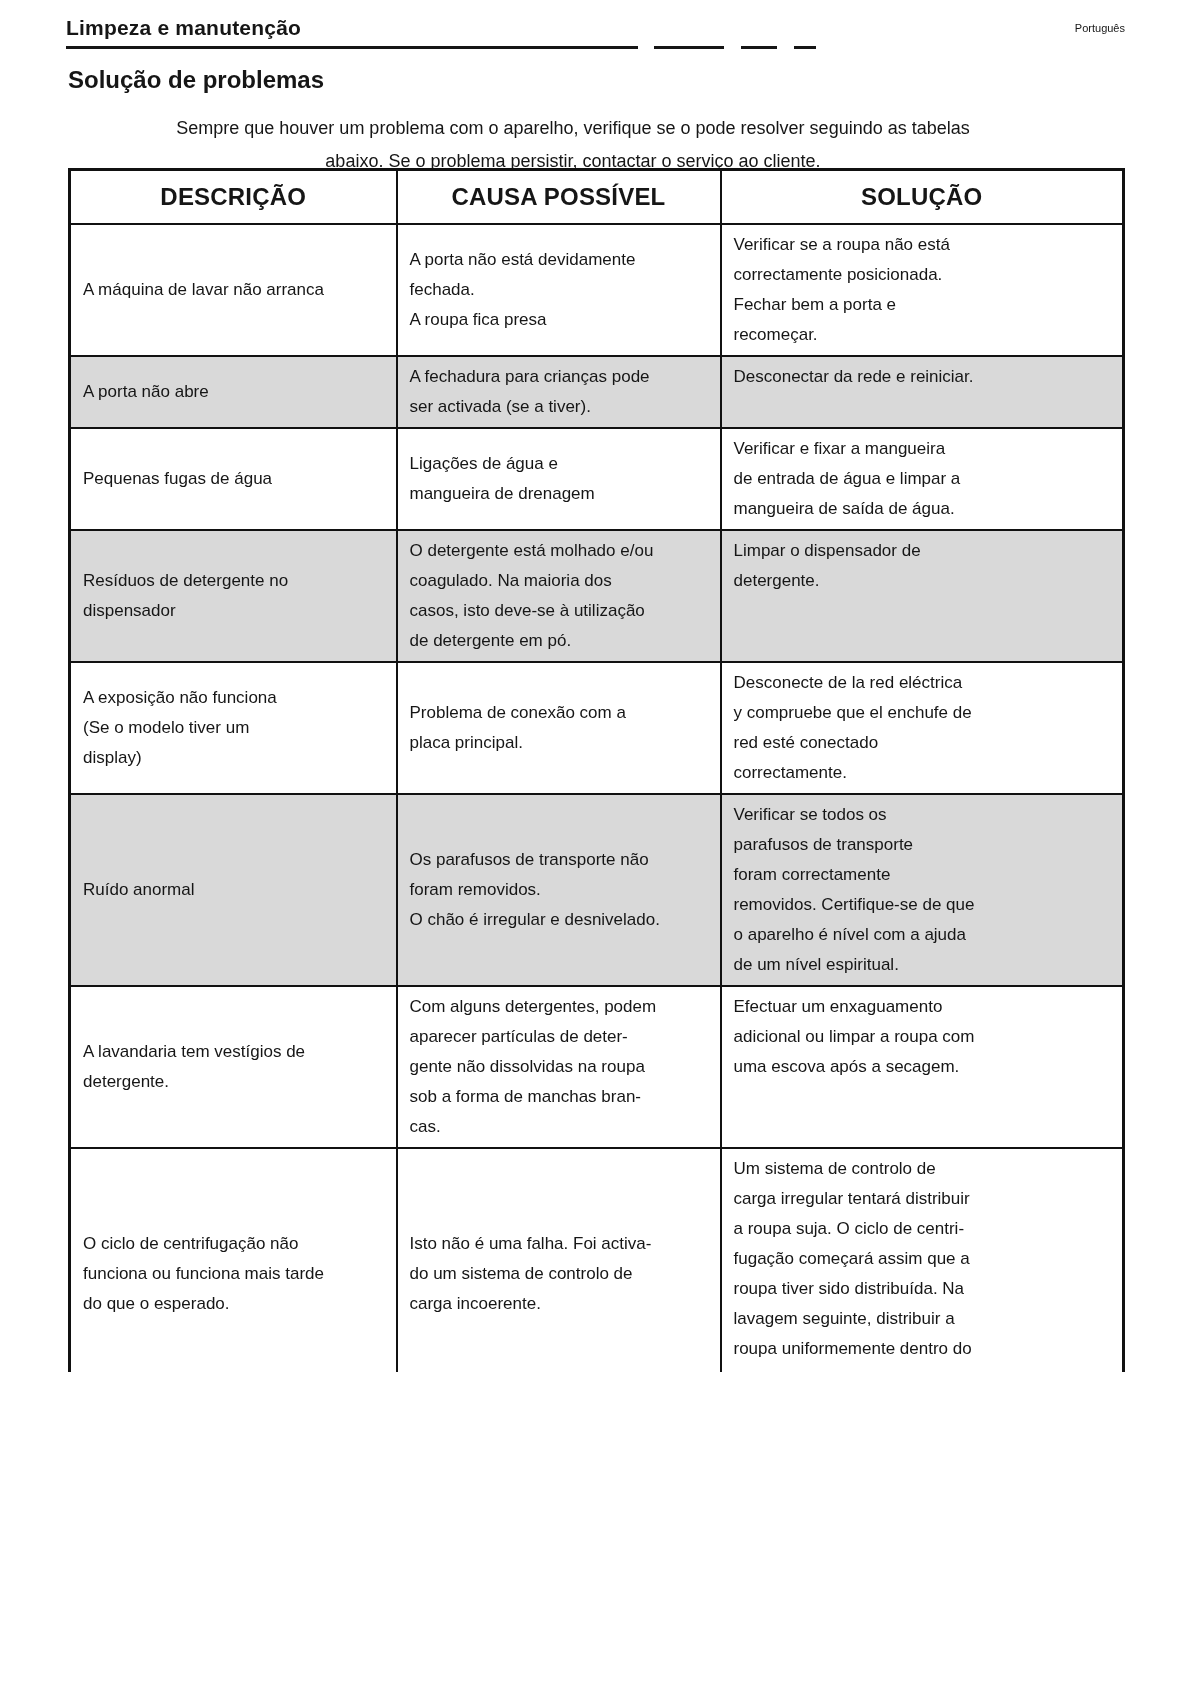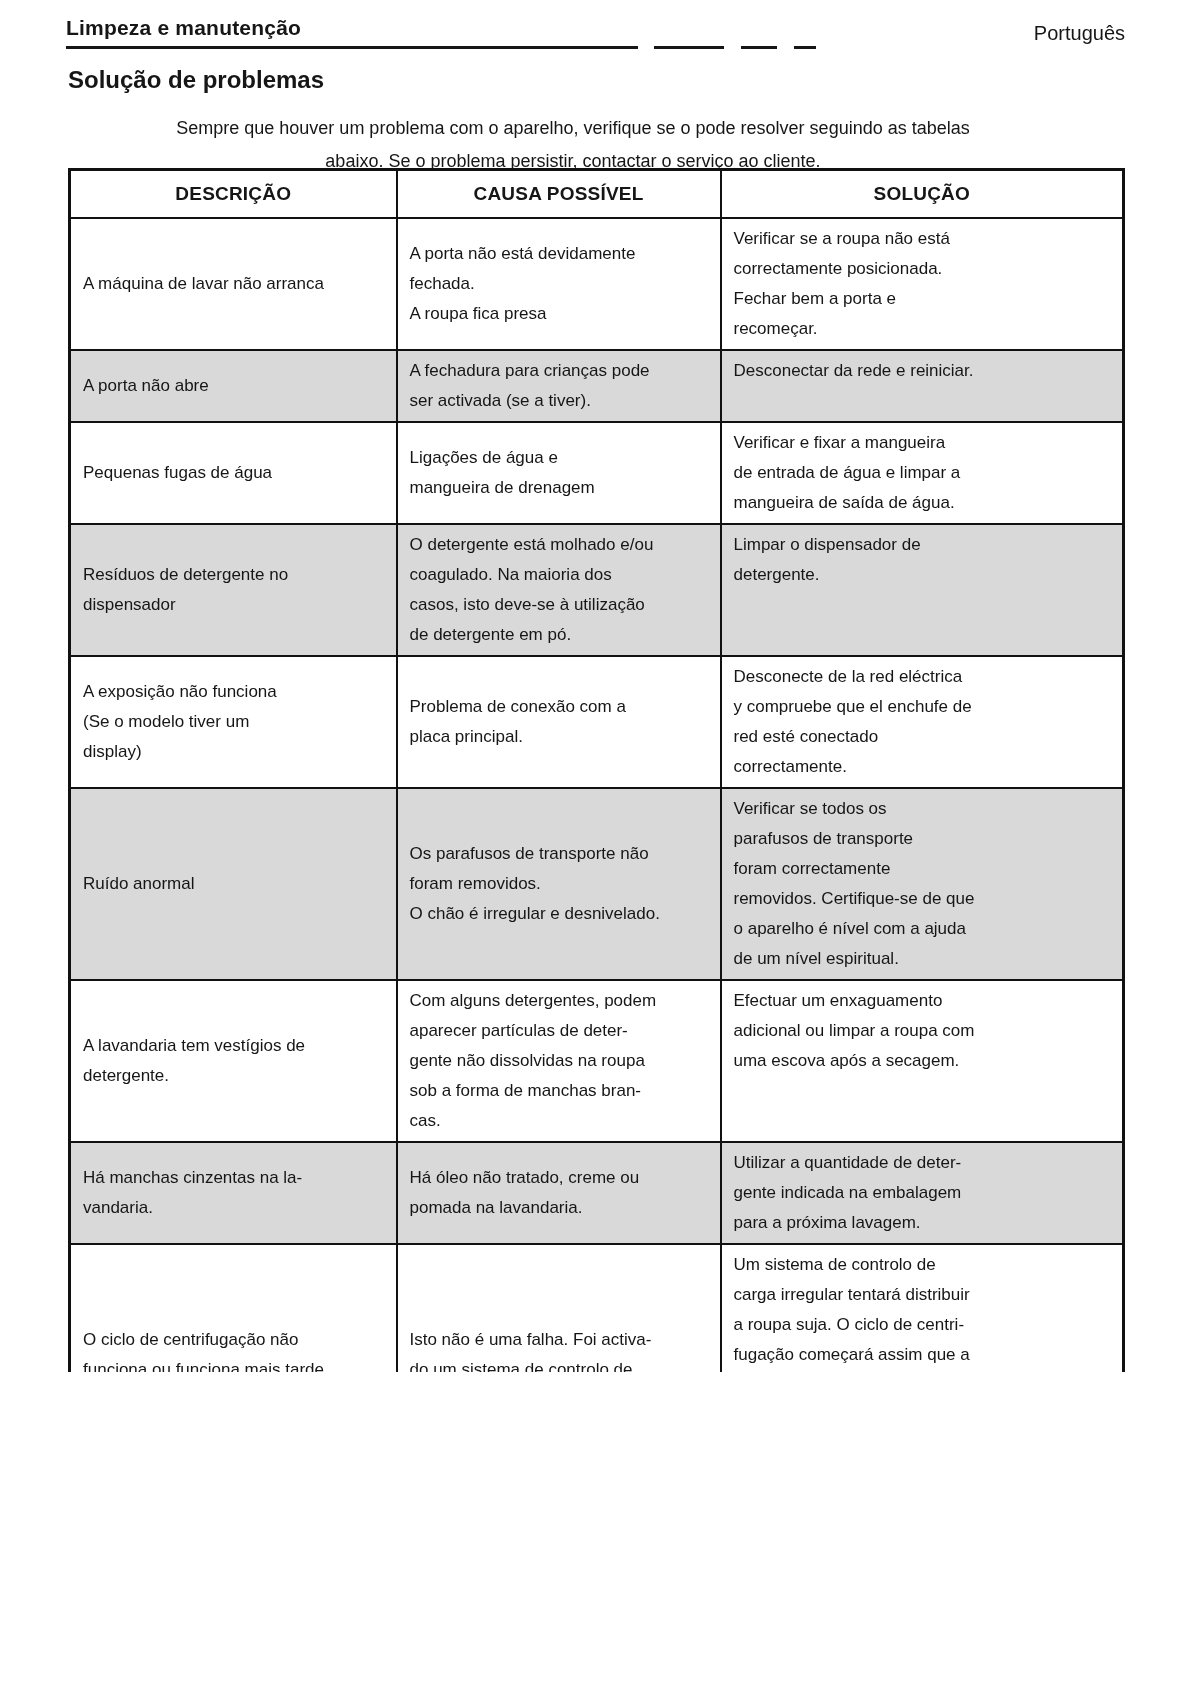--- a/index.html
+++ b/index.html
@@ -20,21 +20,21 @@
   .section-title {
     position: absolute;
     left: 66px; top: 16px;
     font-size: 21px;
     font-weight: 700;
     letter-spacing: 0.2px;
   }
   .language-label {
     position: absolute;
     right: 66px; top: 22px;
-    font-size: 20px;
+    font-size: 11px;
     font-weight: 400;
   }
   .header-rule {
     position: absolute;
     left: 66px; top: 46px;
     display: flex;
     align-items: center;
   }
   .header-rule span { display: inline-block; height: 3px; background: #161616; }
   .rule-long { width: 572px; }
@@ -66,21 +66,21 @@
     width: 1054px;
     border-collapse: collapse;
     table-layout: fixed;
     border: 3px solid #111111;
   }
   col.c1 { width: 327px; }
   col.c2 { width: 324px; }
   col.c3 { width: 403px; }
   .troubleshooting th {
     border: 2px solid #111111;
-    font-size: 19px;
+    font-size: 24px;
     font-weight: 700;
     text-align: center;
     padding: 12px 6px;
     background: #ffffff;
     letter-spacing: 0.2px;
   }
   .troubleshooting td {
     border: 2px solid #111111;
     font-size: 17px;
     line-height: 30px;
@@ -208,29 +208,20 @@
         <td>A lavandaria tem vestígios de
 detergente.</td>
         <td>Com alguns detergentes, podem
 aparecer partículas de deter-
 gente não dissolvidas na roupa
 sob a forma de manchas bran-
 cas.</td>
         <td class="sol">Efectuar um enxaguamento
 adicional ou limpar a roupa com
 uma escova após a secagem.</td>
-      </tr>
-      <tr class="shaded">
-        <td>Há manchas cinzentas na la-
-vandaria.</td>
-        <td>Há óleo não tratado, creme ou
-pomada na lavandaria.</td>
-        <td class="sol">Utilizar a quantidade de deter-
-gente indicada na embalagem
-para a próxima lavagem.</td>
       </tr>
       <tr>
         <td>O ciclo de centrifugação não
 funciona ou funciona mais tarde
 do que o esperado.</td>
         <td>Isto não é uma falha. Foi activa-
 do um sistema de controlo de
 carga incoerente.</td>
         <td class="sol">Um sistema de controlo de
 carga irregular tentará distribuir

